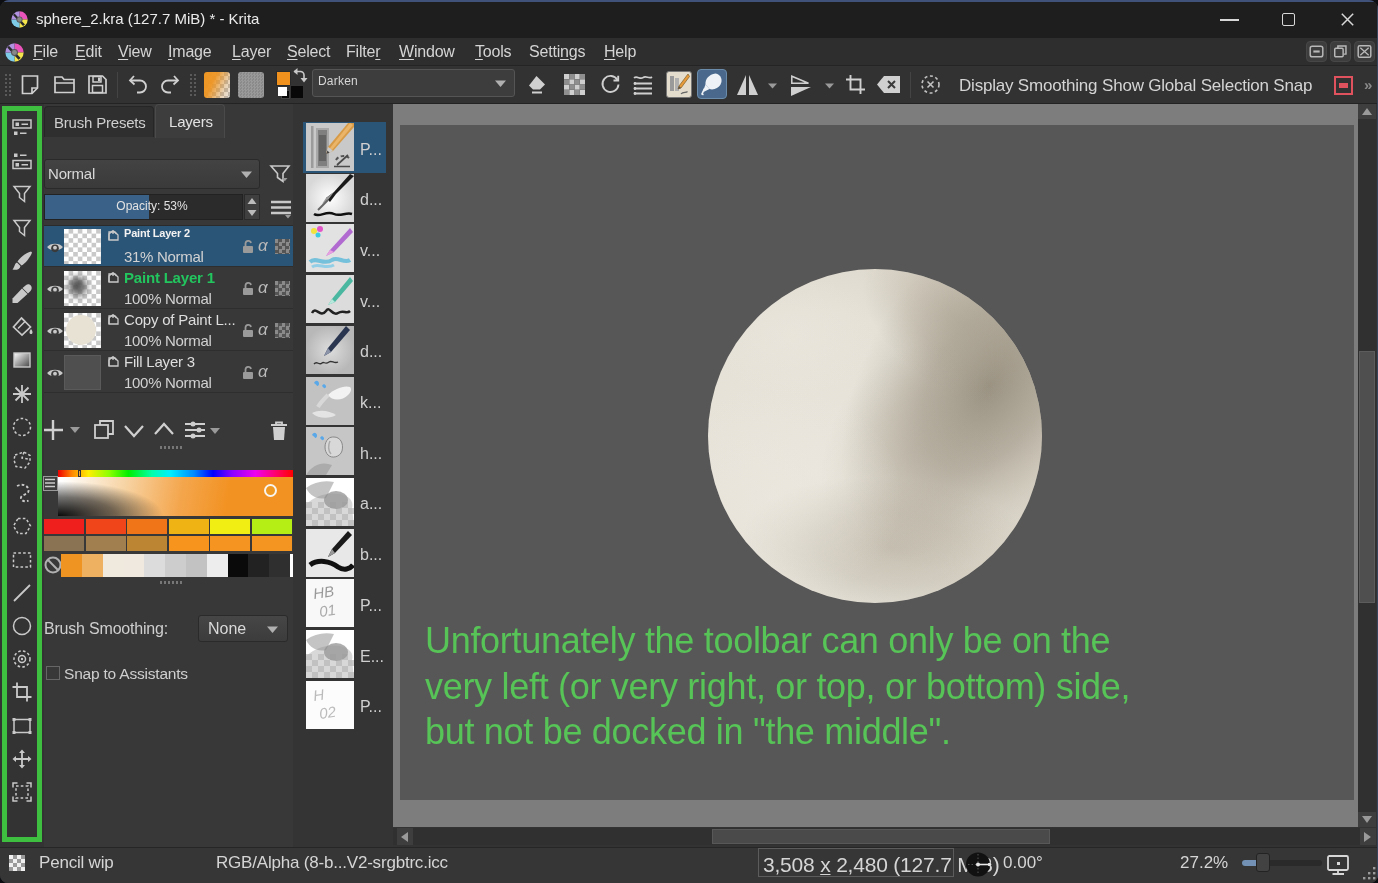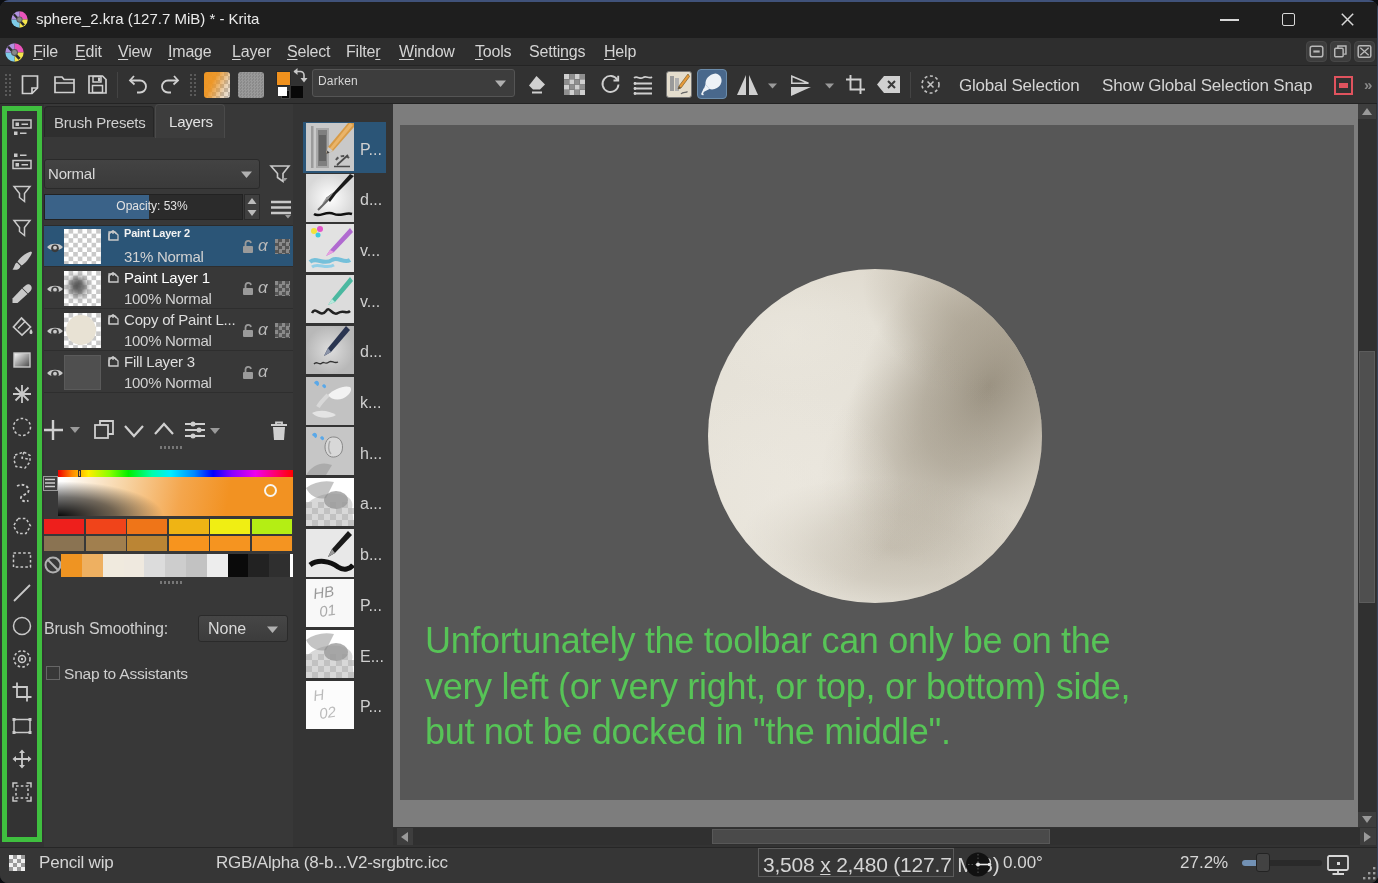--- a/index.html
+++ b/index.html
@@ -219,21 +219,21 @@
 </svg>
 <svg class="abs" style="left:876px;top:75px" width="25" height="19" viewBox="0 0 25 19">
  <path d="M8 1 H24 V18 H8 L1 9.5 Z" fill="#d0d0d0"></path>
  <path d="M12 6 L19 13 M19 6 L12 13" stroke="#3a3a3a" stroke-width="2"></path>
 </svg>
 <div class="abs" style="left:910px;top:72px;width:1px;height:26px;background:#444"></div>
 <svg class="abs" style="left:920px;top:74px" width="21" height="21" viewBox="0 0 21 21">
  <circle cx="10.5" cy="10.5" r="8.5" fill="none" stroke="#c2c2c2" stroke-width="1.6" stroke-dasharray="3 2.6"></circle>
  <path d="M7.5 7.5 L13.5 13.5 M13.5 7.5 L7.5 13.5" stroke="#c2c2c2" stroke-width="1.6"></path>
 </svg>
-<div class="abs" style="left:959px;top:76px;color:#d4d4d4;font-size:17px;letter-spacing:-0.2px">Global Selection</div>
+<div class="abs" style="left:959px;top:76px;color:#d4d4d4;font-size:17px;letter-spacing:-0.2px">Display Smoothing</div>
 <div class="abs" style="left:1102px;top:76px;color:#d4d4d4;font-size:17px;letter-spacing:-0.2px">Show Global Selection Snap</div>
 <svg class="abs" style="left:1334px;top:76px" width="19" height="19" viewBox="0 0 19 19">
  <rect x="1" y="1" width="17" height="17" fill="none" stroke="#e0535e" stroke-width="2"></rect>
  <rect x="5" y="7" width="9" height="5" fill="#e0535e"></rect>
 </svg>
 <div class="abs" style="left:1364px;top:76px;color:#8a8a8a;font-size:15px;font-weight:bold">»</div>
 
 <div class="abs" style="left:0;top:104px;width:1378px;height:743px;background:#333"></div>
 <div class="abs" style="left:44px;top:104px;width:249px;height:743px;background:#383838"></div>
 <div class="abs" style="left:293px;top:104px;width:100px;height:743px;background:#343434"></div>
@@ -399,21 +399,21 @@
       </defs>
       <ellipse cx="14" cy="16" rx="9" ry="10" fill="#6a6a6a" opacity="0.85" filter="url(#bf)"></ellipse>
       <ellipse cx="13" cy="14" rx="5" ry="6" fill="#444" opacity="0.9" filter="url(#bf)"></ellipse>
     </svg>
 <div class="abs" style="left:107px;top:271px">
       <svg width="13" height="13" viewBox="0 0 13 13">
         <path d="M2 11 V5 L6 1.5 M6 1.5 L6 5 M6 1.5 L9.5 5" fill="none" stroke="#c9c9c9" stroke-width="1.3"></path>
         <path d="M2 3 H8 L11 6 V11 H2 Z" fill="none" stroke="#c9c9c9" stroke-width="1.3"></path>
       </svg>
     </div>
-<div class="abs" style="left:124px;top:269px;color:#ffffff;font-size:15px;font-weight:400;letter-spacing:-0.2px">Paint Layer 1</div>
+<div class="abs" style="left:124px;top:269px;color:#22c55e;font-size:15px;font-weight:700;letter-spacing:-0.2px">Paint Layer 1</div>
 <div class="abs" style="left:124px;top:290px;color:#d2d2d2;font-size:15px;letter-spacing:-0.3px">100% Normal</div>
 <div class="abs" style="left:241px;top:281px">
       <svg width="14" height="15" viewBox="0 0 14 15">
         <rect x="2" y="7" width="10" height="7" rx="1" fill="#9a9a9a"></rect>
         <path d="M4.5 7 V4.5 A2.8 2.8 0 0 1 10 4" fill="none" stroke="#9a9a9a" stroke-width="1.8"></path>
       </svg>
     </div>
 <div class="abs" style="left:258px;top:278px;color:#b8b8b8;font-size:17px;font-style:italic">α</div>
 <div class="abs" style="left:275px;top:281px;width:15px;height:15px;background:repeating-conic-gradient(#555 0% 25%, #8a8a8a 0% 50%) 0 0/7.0px 7.0px;"></div>
 <div class="abs" style="left:44px;top:310px;width:249px;height:41px;background:#383838;border-bottom:1px solid #2e2e2e"></div>

